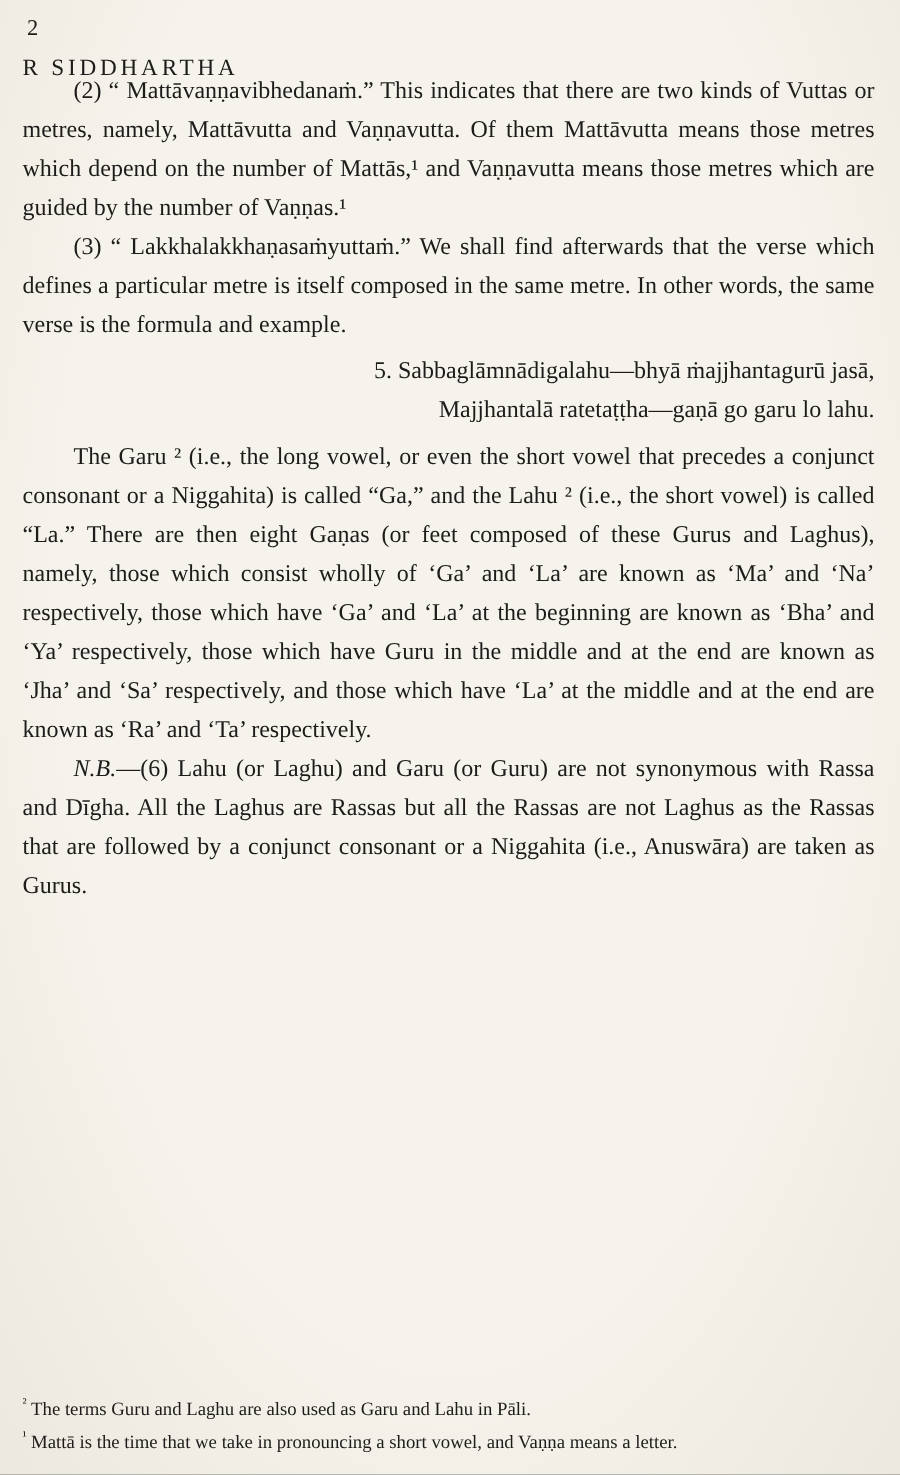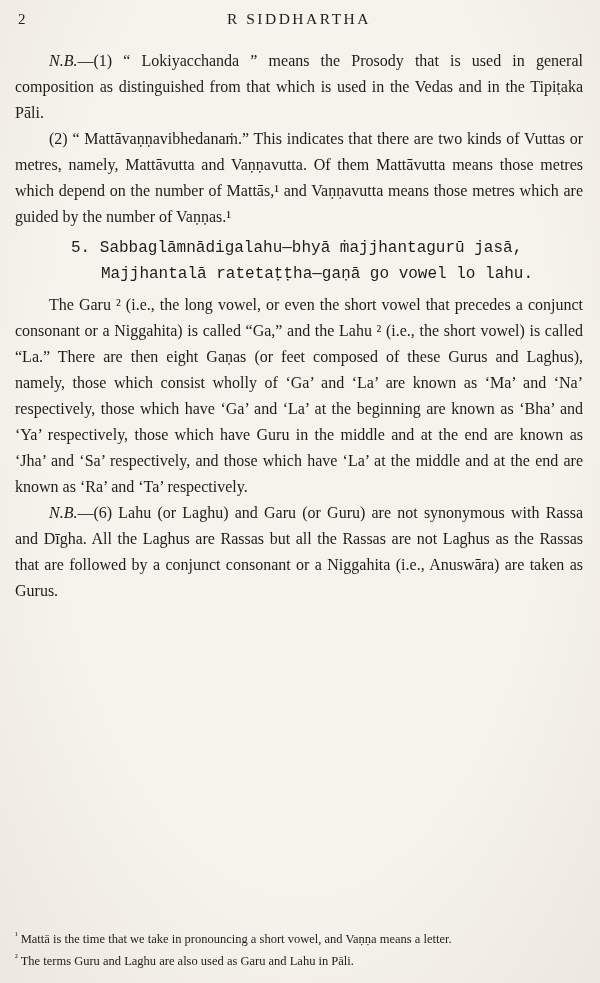--- a/index.html
+++ b/index.html
@@ -27,39 +27,38 @@
     margin-bottom: 16px;
     flex: 0 0 auto;
   }
   .page-number {
     position: absolute;
     left: 3px;
     top: 1px;
     font-size: 15px;
   }
   .header-title {
-    text-align: center;
     font-size: 15.5px;
     letter-spacing: 2.5px;
+    margin-top: 27px;
   }
 
   .body-text {
     font-size: 16px;
     line-height: 26px;
     text-align: justify;
     flex: 0 0 auto;
   }
 
   .para { text-indent: 34px; }
   .para .lead { font-style: italic; }
 
   .verse {
     margin: 5px 0 5px 56px;
-    text-align: left;
-    font-family: Liberation Mono, monospace;
+    text-align: right;
   }
   .verse .verse-line { text-indent: 0; }
   .verse .verse-line-2 { margin-left: 30px; }
 
   .footnotes {
     margin-top: auto;
     flex: 0 0 auto;
     font-size: 12.5px;
     line-height: 19px;
     text-align: justify;
@@ -77,35 +76,35 @@
 
 <div class="page">
 
   <div class="header">
     <span class="page-number">2</span>
     <div class="header-title">R SIDDHARTHA</div>
   </div>
 
   <div class="body-text">
 
-    <p class="para"><span class="lead">N.B.</span><span>—(1) “ Lokiyacchanda ” means the Prosody that is used in general composition as distinguished from that which is used in the Vedas and in the Tipiṭaka Pāli.</span></p>
 
     <p class="para"><span class="lead"></span><span>(2) “ Mattāvaṇṇavibhedanaṁ.” This indicates that there are two kinds of Vuttas or metres, namely, Mattāvutta and Vaṇṇavutta. Of them Mattāvutta means those metres which depend on the number of Mattās,¹ and Vaṇṇavutta means those metres which are guided by the number of Vaṇṇas.¹</span></p>
 
+    <p class="para"><span class="lead"></span><span>(3) “ Lakkhalakkhaṇasaṁyuttaṁ.” We shall find afterwards that the verse which defines a particular metre is itself composed in the same metre. In other words, the same verse is the formula and example.</span></p>
 
     <div class="verse">
       <div class="verse-line verse-line-1">5. Sabbaglāmnādigalahu—bhyā ṁajjhantagurū jasā,</div>
-      <div class="verse-line verse-line-2">Majjhantalā ratetaṭṭha—gaṇā go vowel lo lahu.</div>
+      <div class="verse-line verse-line-2">Majjhantalā ratetaṭṭha—gaṇā go garu lo lahu.</div>
     </div>
 
     <p class="para"><span class="lead"></span><span>The Garu ² (i.e., the long vowel, or even the short vowel that precedes a conjunct consonant or a Niggahita) is called “Ga,” and the Lahu ² (i.e., the short vowel) is called “La.” There are then eight Gaṇas (or feet composed of these Gurus and Laghus), namely, those which consist wholly of ‘Ga’ and ‘La’ are known as ‘Ma’ and ‘Na’ respectively, those which have ‘Ga’ and ‘La’ at the beginning are known as ‘Bha’ and ‘Ya’ respectively, those which have Guru in the middle and at the end are known as ‘Jha’ and ‘Sa’ respectively, and those which have ‘La’ at the middle and at the end are known as ‘Ra’ and ‘Ta’ respectively.</span></p>
 
     <p class="para"><span class="lead">N.B.</span><span>—(6) Lahu (or Laghu) and Garu (or Guru) are not synonymous with Rassa and Dīgha. All the Laghus are Rassas but all the Rassas are not Laghus as the Rassas that are followed by a conjunct consonant or a Niggahita (i.e., Anuswāra) are taken as Gurus.</span></p>
 
 
   </div>
 
   <div class="footnotes">
+    <p class="footnote"><sup>²</sup><span>The terms Guru and Laghu are also used as Garu and Lahu in Pāli.</span></p>
     <p class="footnote"><sup>¹</sup><span>Mattā is the time that we take in pronouncing a short vowel, and Vaṇṇa means a letter.</span></p>
-    <p class="footnote"><sup>²</sup><span>The terms Guru and Laghu are also used as Garu and Lahu in Pāli.</span></p>
   </div>
 
 </div>
 
 </body></html>

